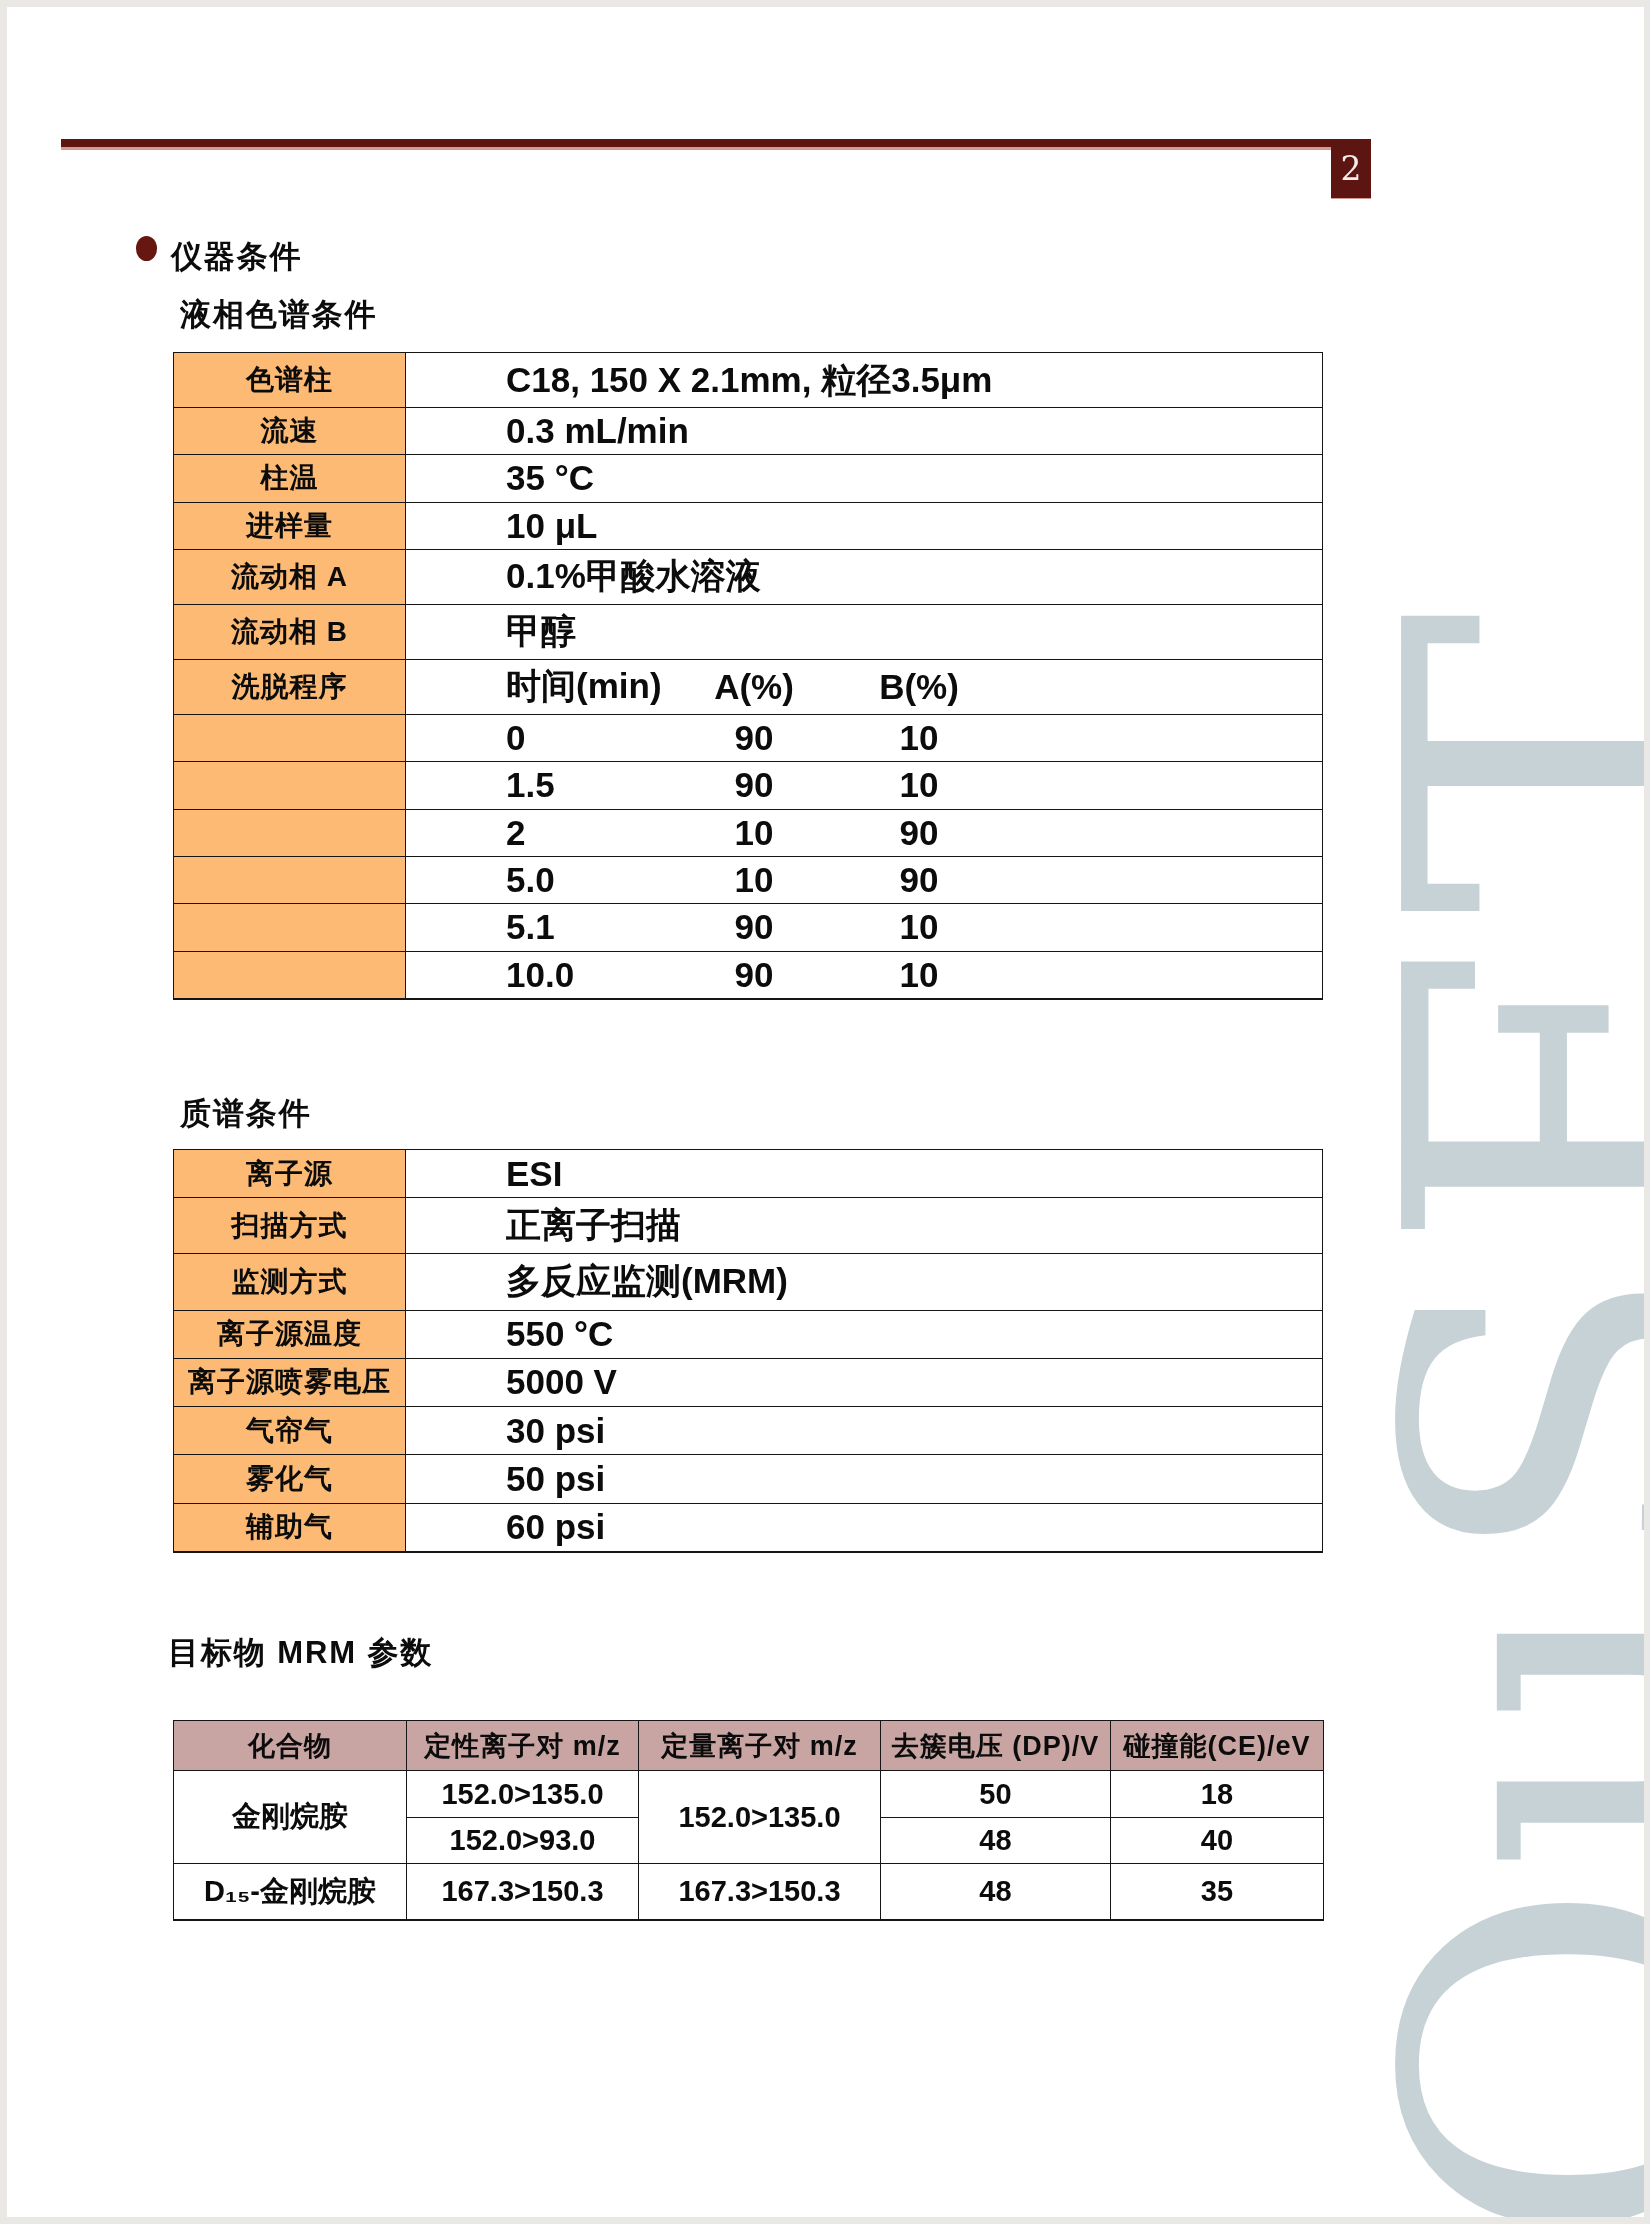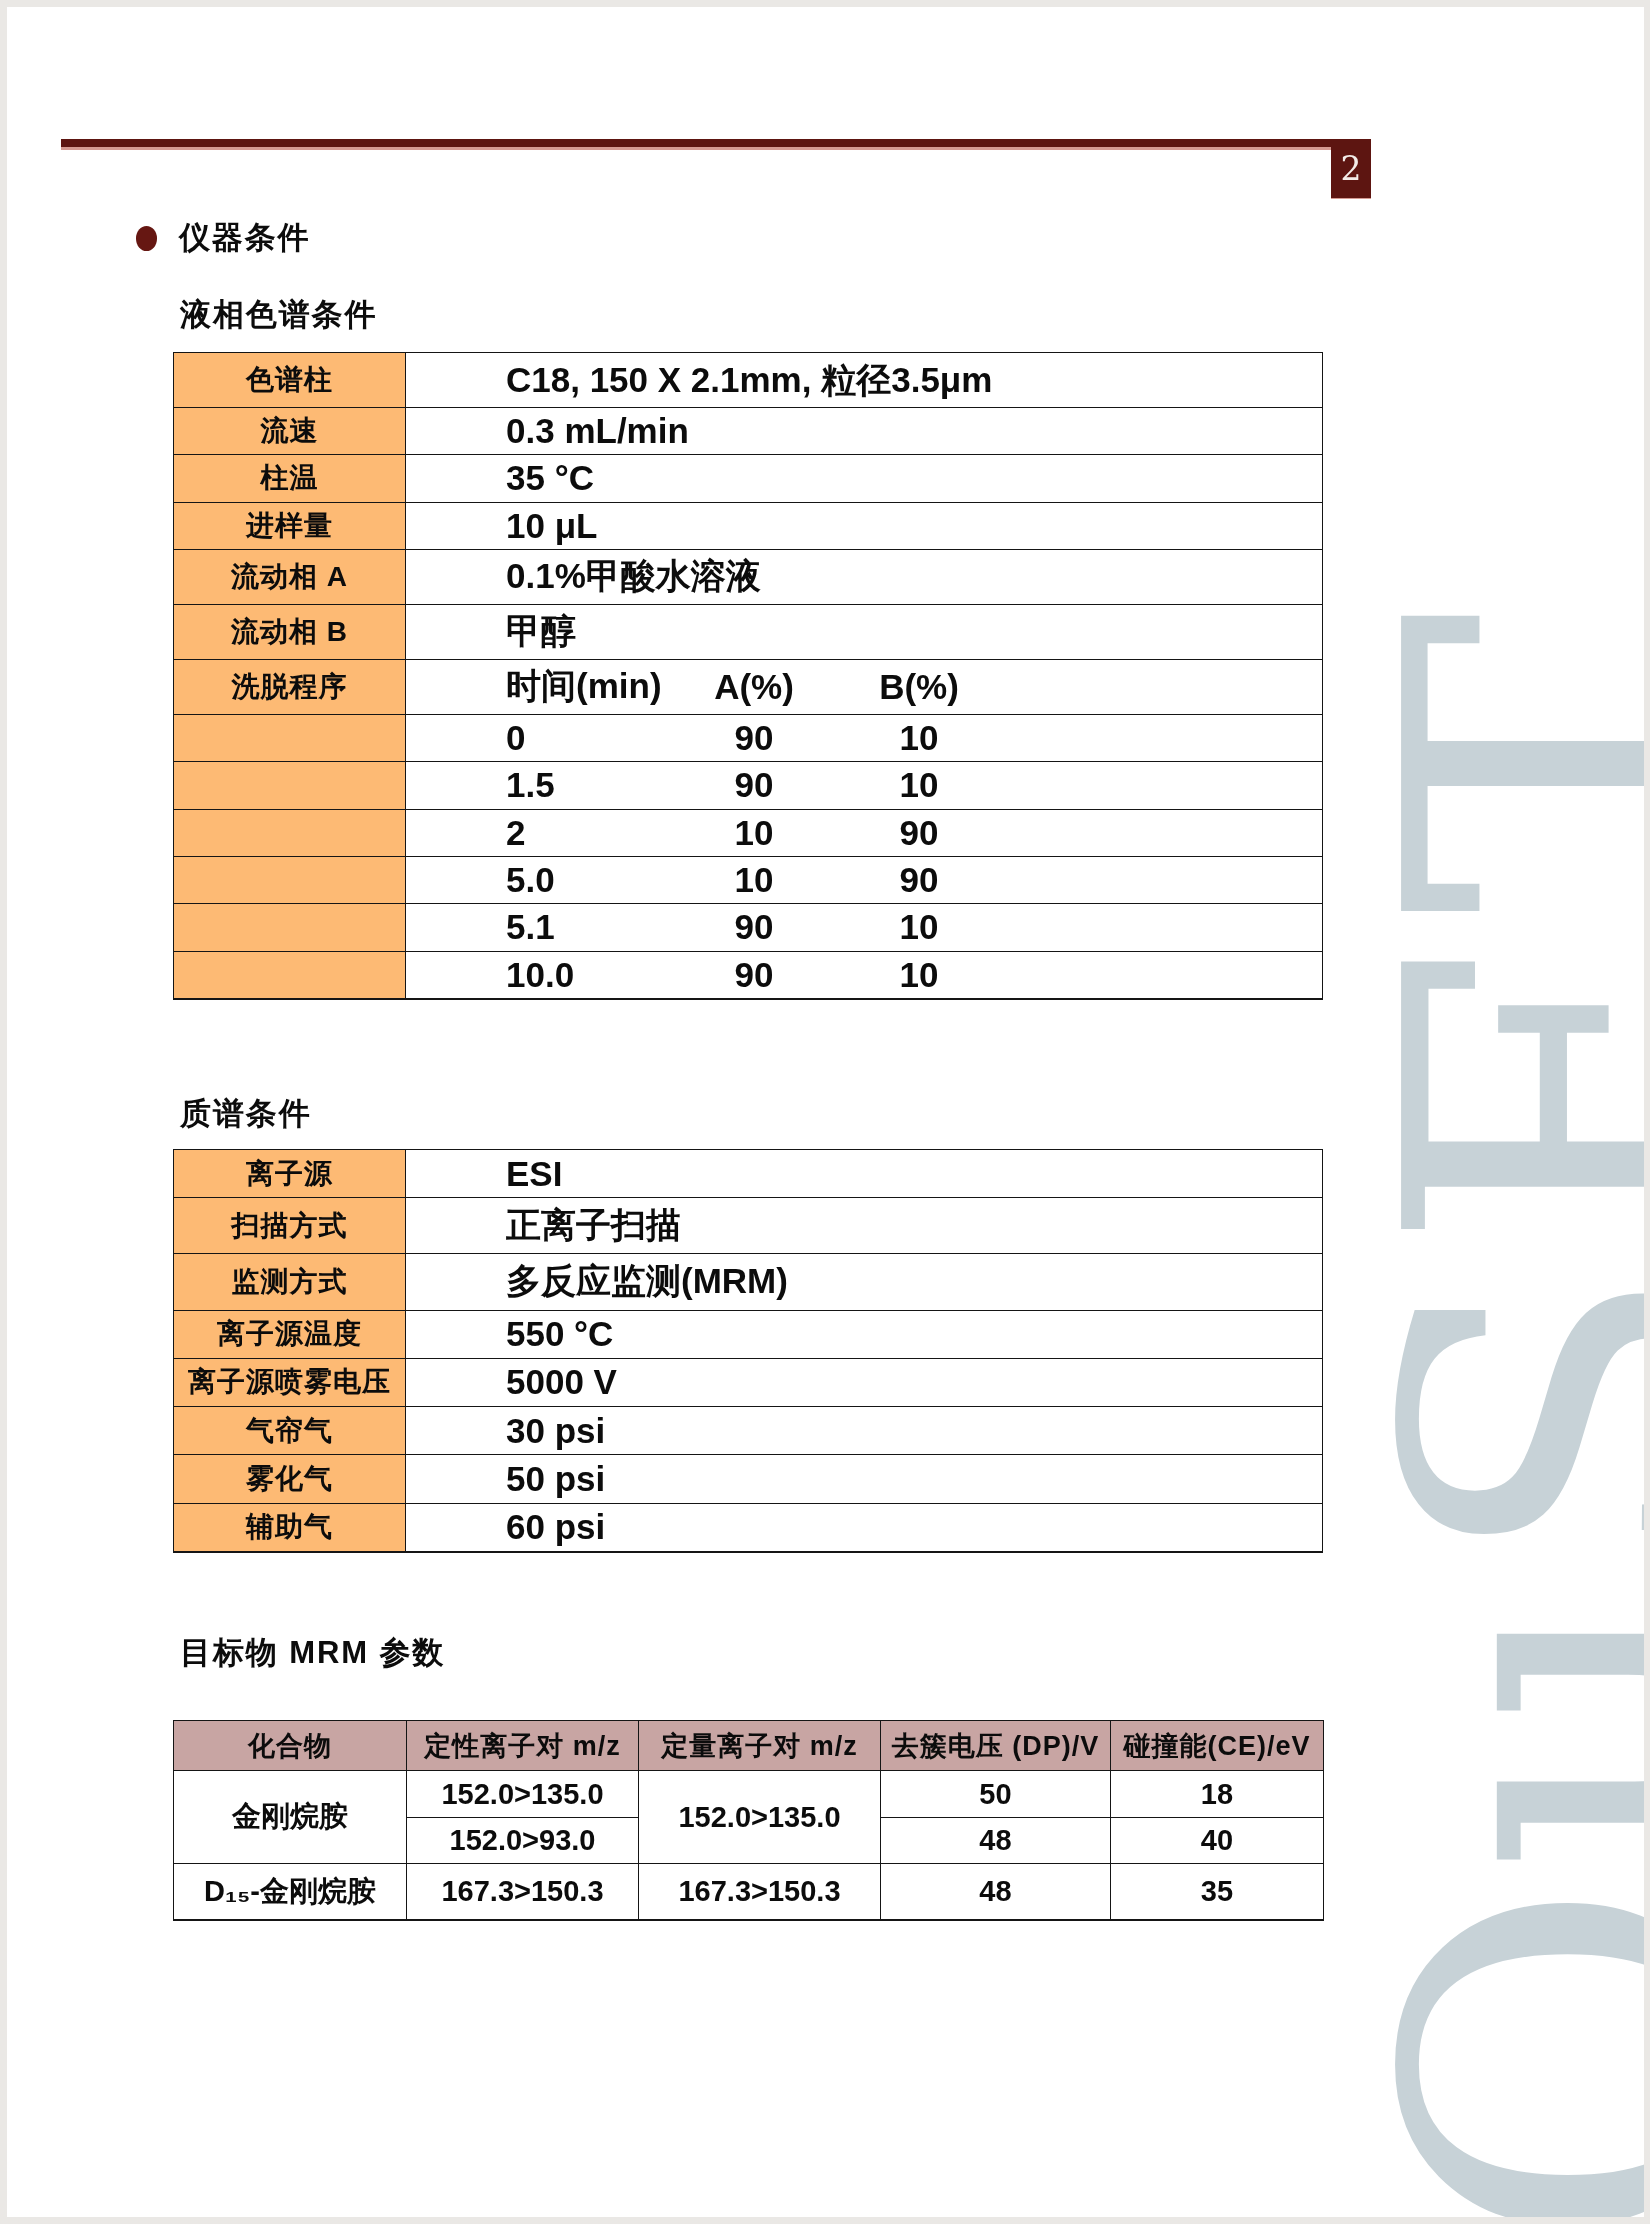--- a/index.html
+++ b/index.html
@@ -23,27 +23,27 @@
   .watermark{
     position:absolute;left:713px;top:1160px;width:1727px;height:456px;
     transform:rotate(-90deg);transform-origin:center center;
     font-family:"DejaVu Serif",serif;font-size:456px;line-height:456px;
     letter-spacing:5.8px;color:#c7d2d7;white-space:nowrap;z-index:0;text-align:left;
   }
 
   .content{position:absolute;inset:0;z-index:2;}
 
   
-  .main-title{position:absolute;left:136px;top:217px;display:flex;align-items:center;gap:8px;}
+  .main-title{position:absolute;left:136px;top:236px;display:flex;}
   .bullet{width:21.3px;height:25px;border-radius:50%;background:#661712;margin-right:13.6px;}
   .main-title-text{font-size:31px;font-weight:bold;letter-spacing:1.9px;}
   .sec-title{position:absolute;font-size:31px;font-weight:bold;letter-spacing:1.9px;}
   .sec-title.lc{left:180px;top:294px;text-align:center;}
   .sec-title.ms{left:180px;top:1093px;}
-  .sec-title.mrm{left:180px;top:1632px;text-align:center;}
+  .sec-title.mrm{left:168px;top:1632px;text-align:center;}
 
   
   .tbl-wrap{position:absolute;left:173px;width:1150px;}
   .tbl-wrap.lc{top:352px;height:648px;}
   .tbl-wrap.ms{top:1149px;height:404px;}
   .tbl-wrap.mrm{top:1720px;height:201px;}
   table.grid{
     border-collapse:collapse;width:100%;table-layout:fixed;
     font-weight:bold;color:#0c0c0c;
   }

